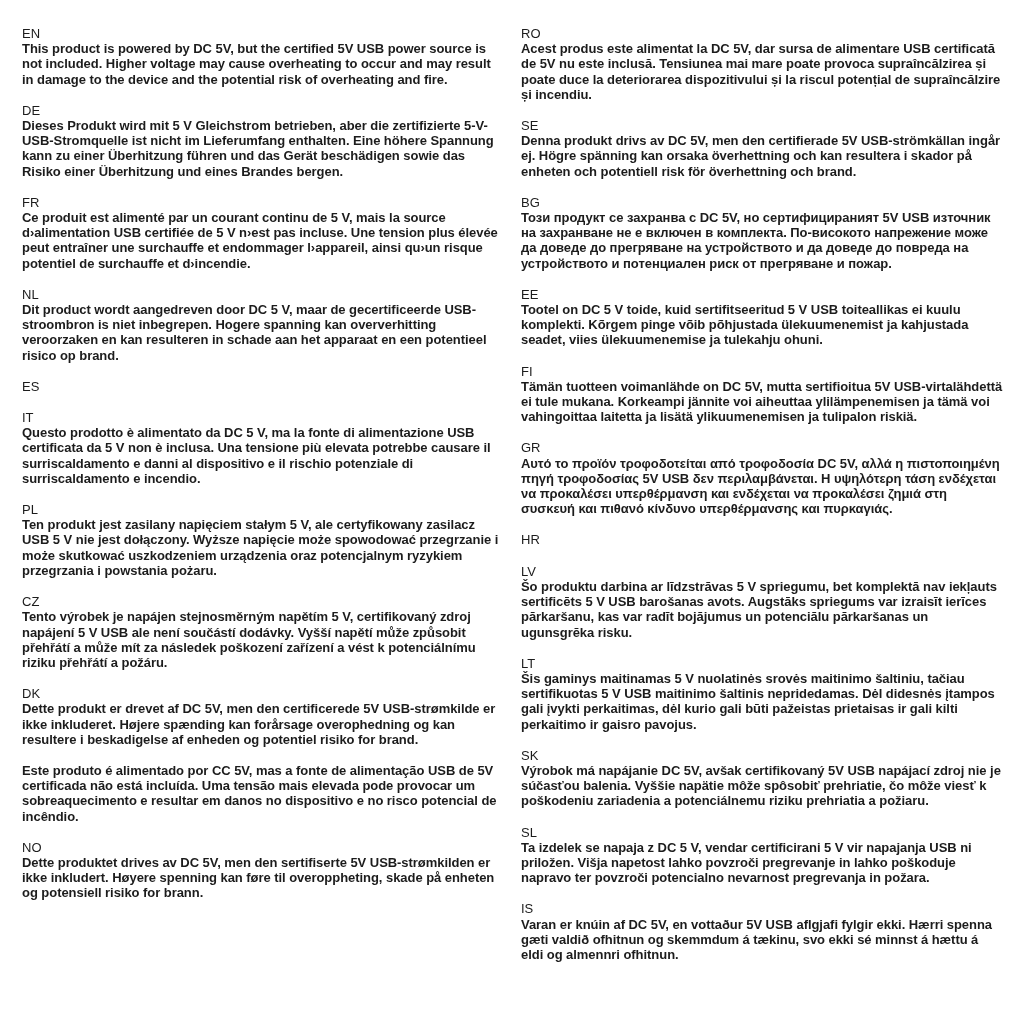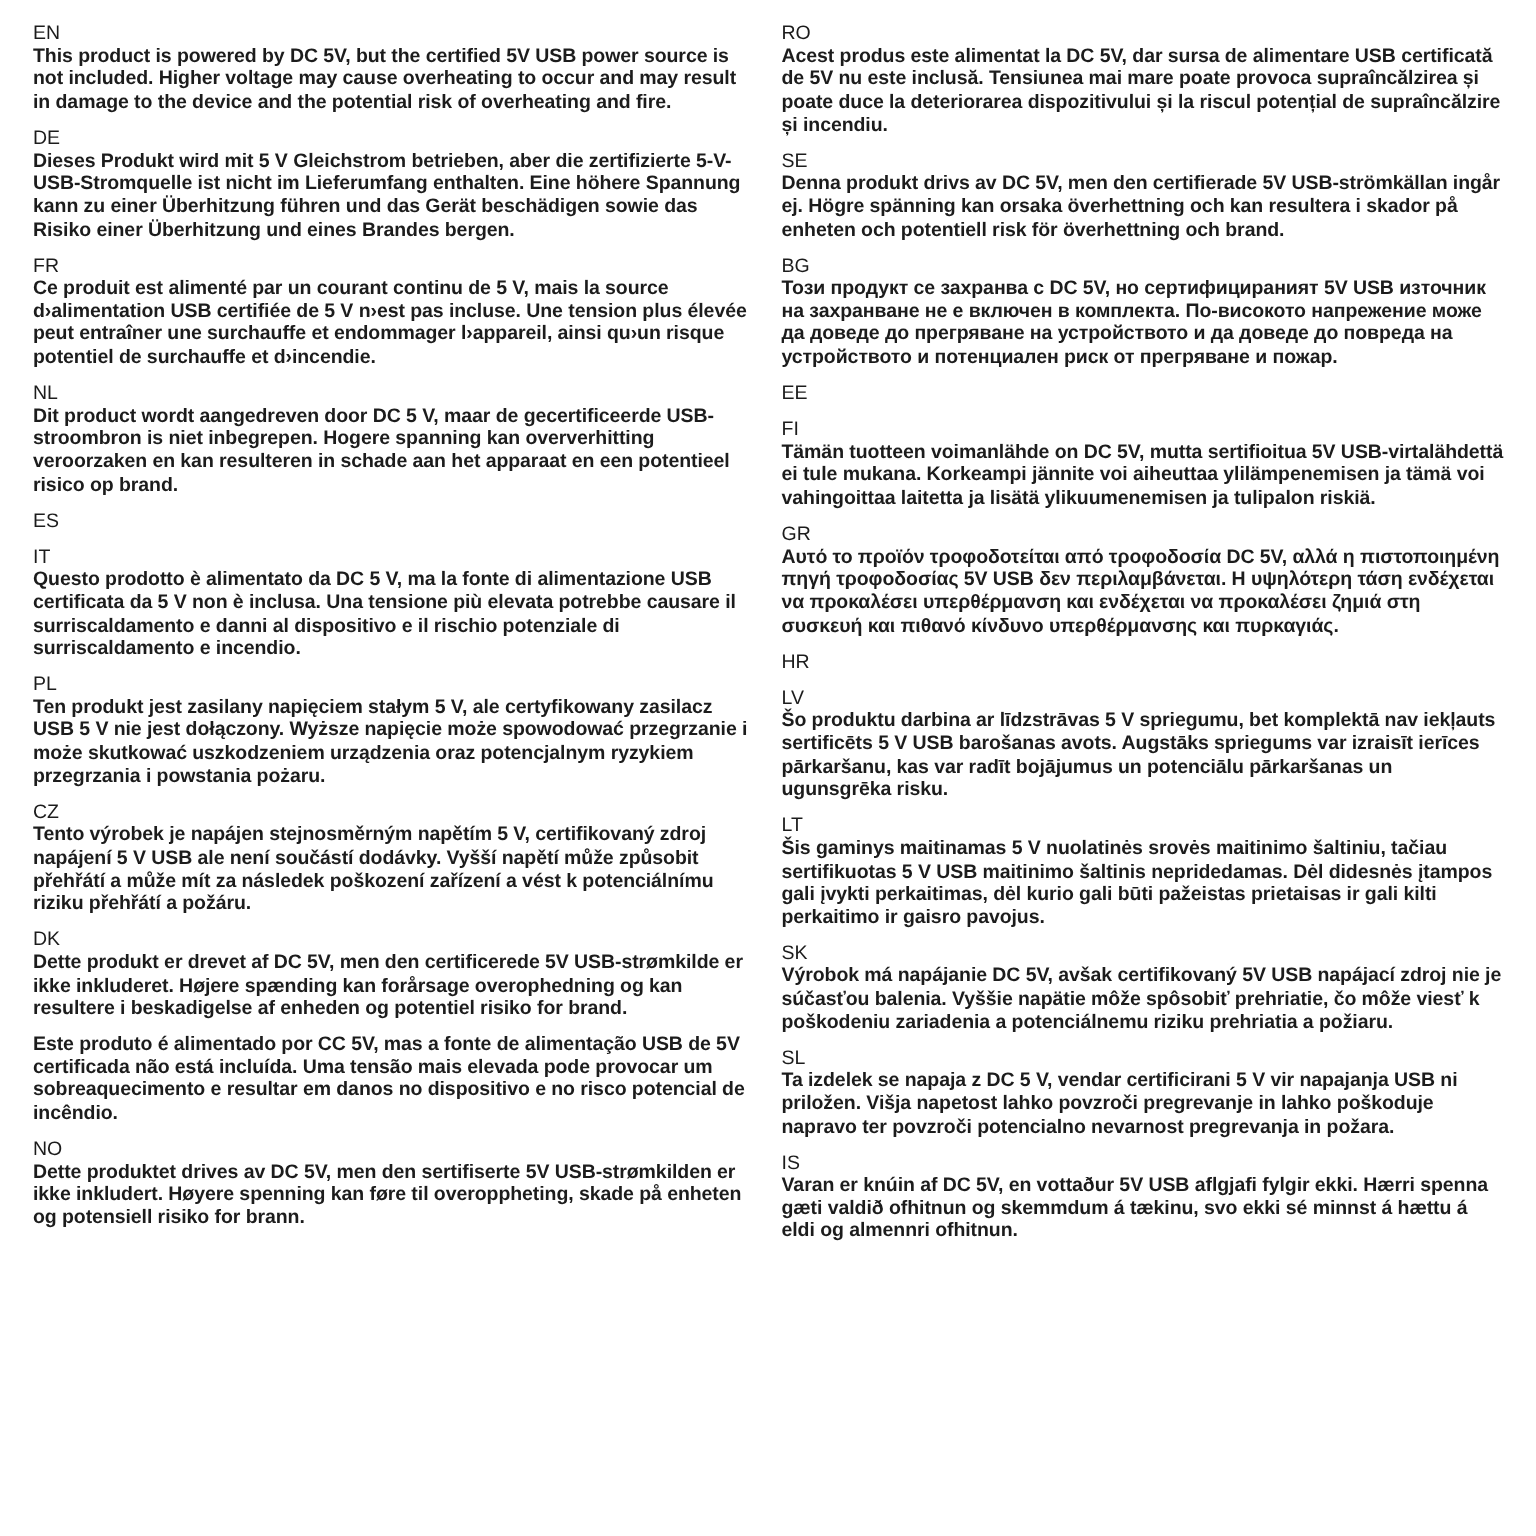--- a/index.html
+++ b/index.html
@@ -20,21 +20,21 @@
     gap: 16px;
     padding: 10px 20px 8px 22px;
     box-sizing: border-box;
     width: 1024px;
   }
   .col {
     width: 483px;
     flex: 0 0 483px;
   }
   .lang-section {
-    margin: 4px 0 9px 0;
+    margin: 16px 0 9px 0;
   }
   .lang-code {
     font-size: 13px;
     font-weight: 400;
     line-height: 15.2px;
     margin: 0;
     padding: 0;
   }
   .lang-text {
     font-size: 13px;
@@ -103,20 +103,21 @@
     <div class="lang-section">
       <h2 class="lang-code">SE</h2>
       <p class="lang-text">Denna produkt drivs av DC 5V, men den certifierade 5V USB-strömkällan ingår ej. Högre spänning kan orsaka överhettning och kan resultera i skador på enheten och potentiell risk för överhettning och brand.</p>
     </div>
     <div class="lang-section">
       <h2 class="lang-code">BG</h2>
       <p class="lang-text">Този продукт се захранва с DC 5V, но сертифицираният 5V USB източник на захранване не е включен в комплекта. По-високото напрежение може да доведе до прегряване на устройството и да доведе до повреда на устройството и потенциален риск от прегряване и пожар.</p>
     </div>
     <div class="lang-section">
       <h2 class="lang-code">EE</h2>
+      <p class="lang-text">Tootel on DC 5 V toide, kuid sertifitseeritud 5 V USB toiteallikas ei kuulu komplekti. Kõrgem pinge võib põhjustada ülekuumenemist ja kahjustada seadet, viies ülekuumenemise ja tulekahju ohuni.</p>
     </div>
     <div class="lang-section">
       <h2 class="lang-code">FI</h2>
       <p class="lang-text">Tämän tuotteen voimanlähde on DC 5V, mutta sertifioitua 5V USB-virtalähdettä ei tule mukana. Korkeampi jännite voi aiheuttaa ylilämpenemisen ja tämä voi vahingoittaa laitetta ja lisätä ylikuumenemisen ja tulipalon riskiä.</p>
     </div>
     <div class="lang-section">
       <h2 class="lang-code">GR</h2>
       <p class="lang-text">Αυτό το προϊόν τροφοδοτείται από τροφοδοσία DC 5V, αλλά η πιστοποιημένη πηγή τροφοδοσίας 5V USB δεν περιλαμβάνεται. Η υψηλότερη τάση ενδέχεται να προκαλέσει υπερθέρμανση και ενδέχεται να προκαλέσει ζημιά στη συσκευή και πιθανό κίνδυνο υπερθέρμανσης και πυρκαγιάς.</p>
     </div>
     <div class="lang-section">

